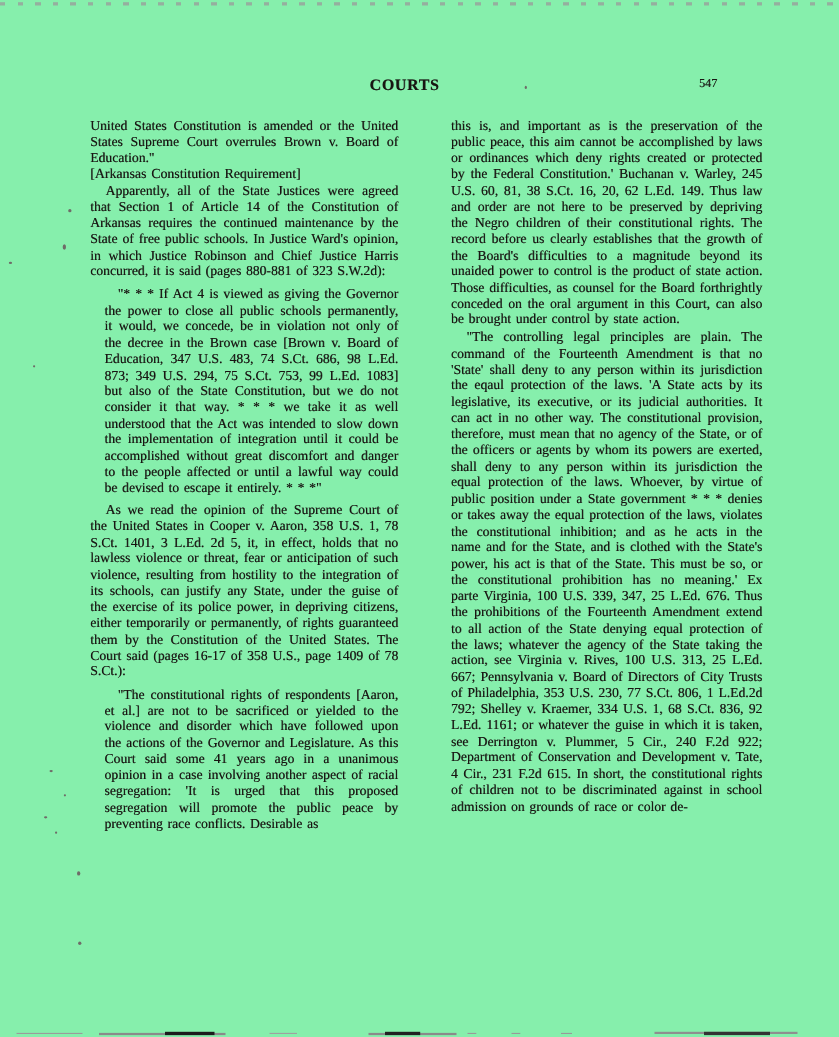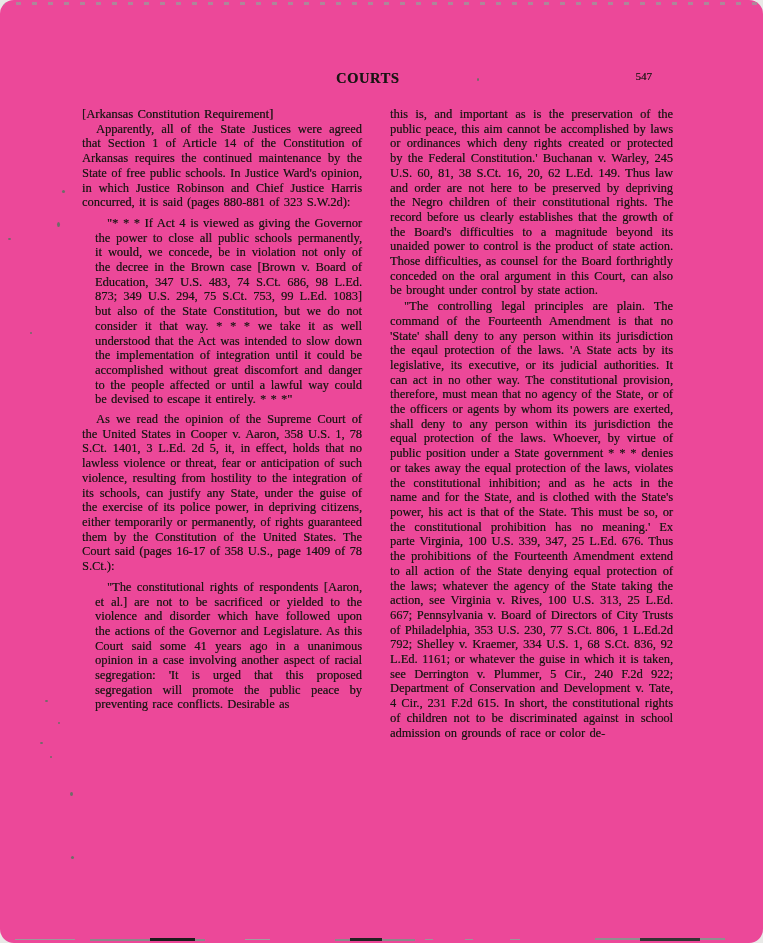--- a/index.html
+++ b/index.html
@@ -1,26 +1,26 @@
 <!DOCTYPE html>
 <html lang="en"><head>
 <meta charset="utf-8">
 <style>
   html,body{margin:0;padding:0;background:#e9e9e7;}
   .page{
-    position:relative;width:763px;height:943px;background:#ec4899;
+    position:relative;width:763px;height:943px;background:#86efac;
     font-family:"Liberation Serif","DejaVu Serif",serif;color:#181512;
-    overflow:hidden;text-shadow:0.32px 0 0 rgba(24,21,18,0.6);border-radius:14px;
+    overflow:hidden;text-shadow:0.32px 0 0 rgba(24,21,18,0.6);
   }
   .running-header{position:absolute;top:70px;left:0;width:763px;height:18px;}
   .head-title{position:absolute;left:336px;top:0;font-weight:bold;font-size:14.5px;letter-spacing:0.6px;}
   .page-num{position:absolute;right:111px;top:0;font-weight:normal;font-size:11px;}
   .col{position:absolute;top:107px;text-align:justify;font-size:12.4px;line-height:14.7px;}
   .col-left{left:82px;width:280px;}
-  .col-right{left:390px;width:283px;font-family:Liberation Serif, serif;}
+  .col-right{left:410px;width:283px;font-family:Liberation Serif, serif;}
   .col p{margin:0;word-spacing:1.2px;}
   p.ind{text-indent:14px;}
   p.para2{margin-top:1px;}
   .heading{font-size:12.6px;word-spacing:1px;}
   .heading-1{margin:26px 0 10px 0;}
   .heading-2{margin:13px 0 10px 0;}
   blockquote{margin:6px 0 5px 13px;text-indent:12px;text-align:justify;word-spacing:1.2px;}
   
   .top-dots{
     position:absolute;top:2px;left:0;width:763px;height:3px;
@@ -58,20 +58,21 @@
   <div class="speck" style="left:50px;top:756px;width:2px;height:2px;"></div>
   <div class="speck" style="left:70px;top:792px;width:3px;height:4px;"></div>
   <div class="speck" style="left:71px;top:856px;width:3px;height:3px;"></div>
 
   <div class="running-header">
     <span class="head-title">COURTS</span>
     <span class="page-num">547</span>
   </div>
 
   <div class="col col-left">
+    <p>United States Constitution is amended or the United States Supreme Court overrules Brown v. Board of Education."</p>
     <p class="heading heading-1">[Arkansas Constitution Requirement]</p>
     <p class="ind">Apparently, all of the State Justices were agreed that Section 1 of Article 14 of the Constitution of Arkansas requires the continued maintenance by the State of free public schools. In Justice Ward's opinion, in which Justice Robinson and Chief Justice Harris concurred, it is said (pages 880-881 of 323 S.W.2d):</p>
     <blockquote>"* * * If Act 4 is viewed as giving the Governor the power to close all public schools permanently, it would, we concede, be in violation not only of the decree in the Brown case [Brown v. Board of Education, 347 U.S. 483, 74 S.Ct. 686, 98 L.Ed. 873; 349 U.S. 294, 75 S.Ct. 753, 99 L.Ed. 1083] but also of the State Constitution, but we do not consider it that way. * * * we take it as well understood that the Act was intended to slow down the implementation of integration until it could be accomplished without great discomfort and danger to the people affected or until a lawful way could be devised to escape it entirely. * * *"</blockquote>
     <p class="ind">As we read the opinion of the Supreme Court of the United States in Cooper v. Aaron, 358 U.S. 1, 78 S.Ct. 1401, 3 L.Ed. 2d 5, it, in effect, holds that no lawless violence or threat, fear or anticipation of such violence, resulting from hostility to the integration of its schools, can justify any State, under the guise of the exercise of its police power, in depriving citizens, either temporarily or permanently, of rights guaranteed them by the Constitution of the United States. The Court said (pages 16-17 of 358 U.S., page 1409 of 78 S.Ct.):</p>
     <blockquote>"The constitutional rights of respondents [Aaron, et al.] are not to be sacrificed or yielded to the violence and disorder which have followed upon the actions of the Governor and Legislature. As this Court said some 41 years ago in a unanimous opinion in a case involving another aspect of racial segregation: 'It is urged that this proposed segregation will promote the public peace by preventing race conflicts. Desirable as</blockquote>
   </div>
 
   <div class="col col-right">
     <p>this is, and important as is the preservation of the public peace, this aim cannot be accomplished by laws or ordinances which deny rights created or protected by the Federal Constitution.' Buchanan v. Warley, 245 U.S. 60, 81, 38 S.Ct. 16, 20, 62 L.Ed. 149. Thus law and order are not here to be preserved by depriving the Negro children of their constitutional rights. The record before us clearly establishes that the growth of the Board's difficulties to a magnitude beyond its unaided power to control is the product of state action. Those difficulties, as counsel for the Board forthrightly conceded on the oral argument in this Court, can also be brought under control by state action.</p>
     <p class="ind para2">"The controlling legal principles are plain. The command of the Fourteenth Amendment is that no 'State' shall deny to any person within its jurisdiction the eqaul protection of the laws. 'A State acts by its legislative, its executive, or its judicial authorities. It can act in no other way. The constitutional provision, therefore, must mean that no agency of the State, or of the officers or agents by whom its powers are exerted, shall deny to any person within its jurisdiction the equal protection of the laws. Whoever, by virtue of public position under a State government * * * denies or takes away the equal protection of the laws, violates the constitutional inhibition; and as he acts in the name and for the State, and is clothed with the State's power, his act is that of the State. This must be so, or the constitutional prohibition has no meaning.' Ex parte Virginia, 100 U.S. 339, 347, 25 L.Ed. 676. Thus the prohibitions of the Fourteenth Amendment extend to all action of the State denying equal protection of the laws; whatever the agency of the State taking the action, see Virginia v. Rives, 100 U.S. 313, 25 L.Ed. 667; Pennsylvania v. Board of Directors of City Trusts of Philadelphia, 353 U.S. 230, 77 S.Ct. 806, 1 L.Ed.2d 792; Shelley v. Kraemer, 334 U.S. 1, 68 S.Ct. 836, 92 L.Ed. 1161; or whatever the guise in which it is taken, see Derrington v. Plummer, 5 Cir., 240 F.2d 922; Department of Conservation and Development v. Tate, 4 Cir., 231 F.2d 615. In short, the constitutional rights of children not to be discriminated against in school admission on grounds of race or color de-</p>

